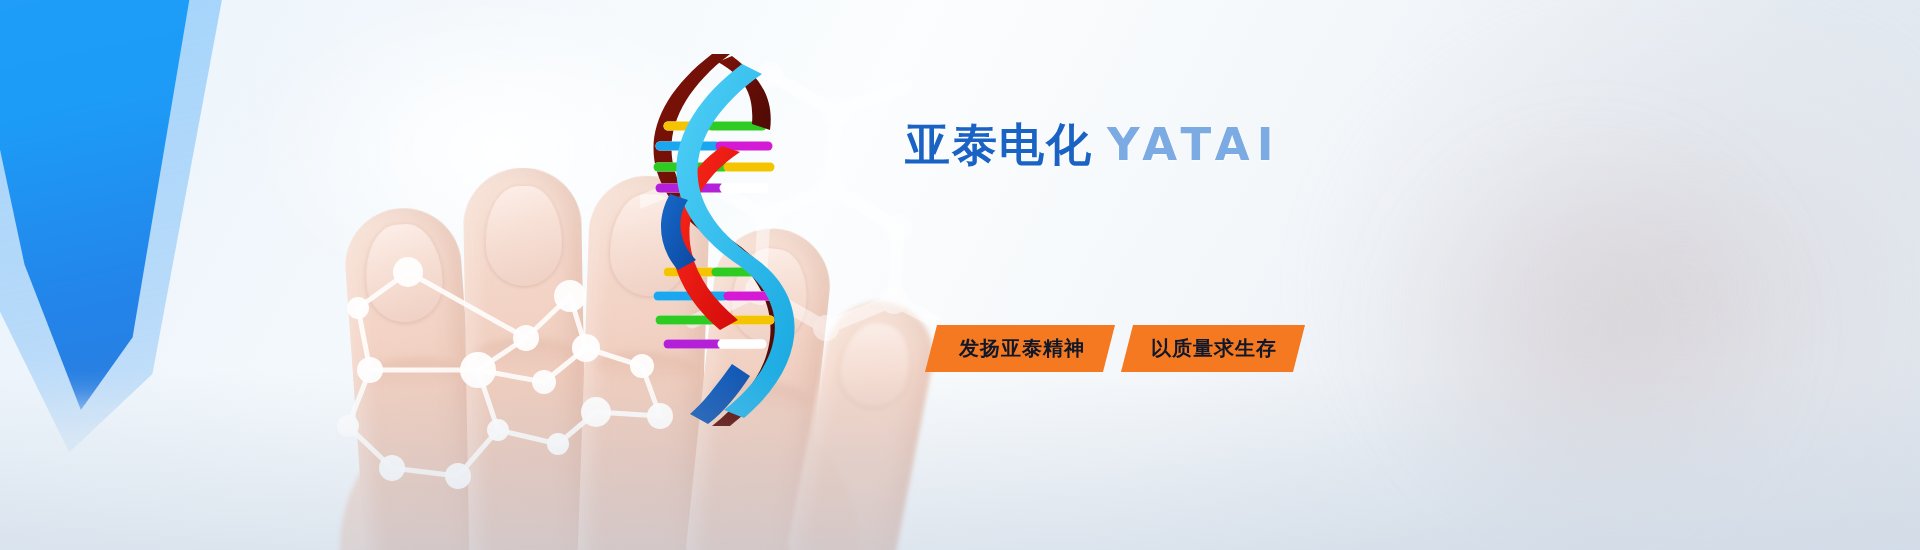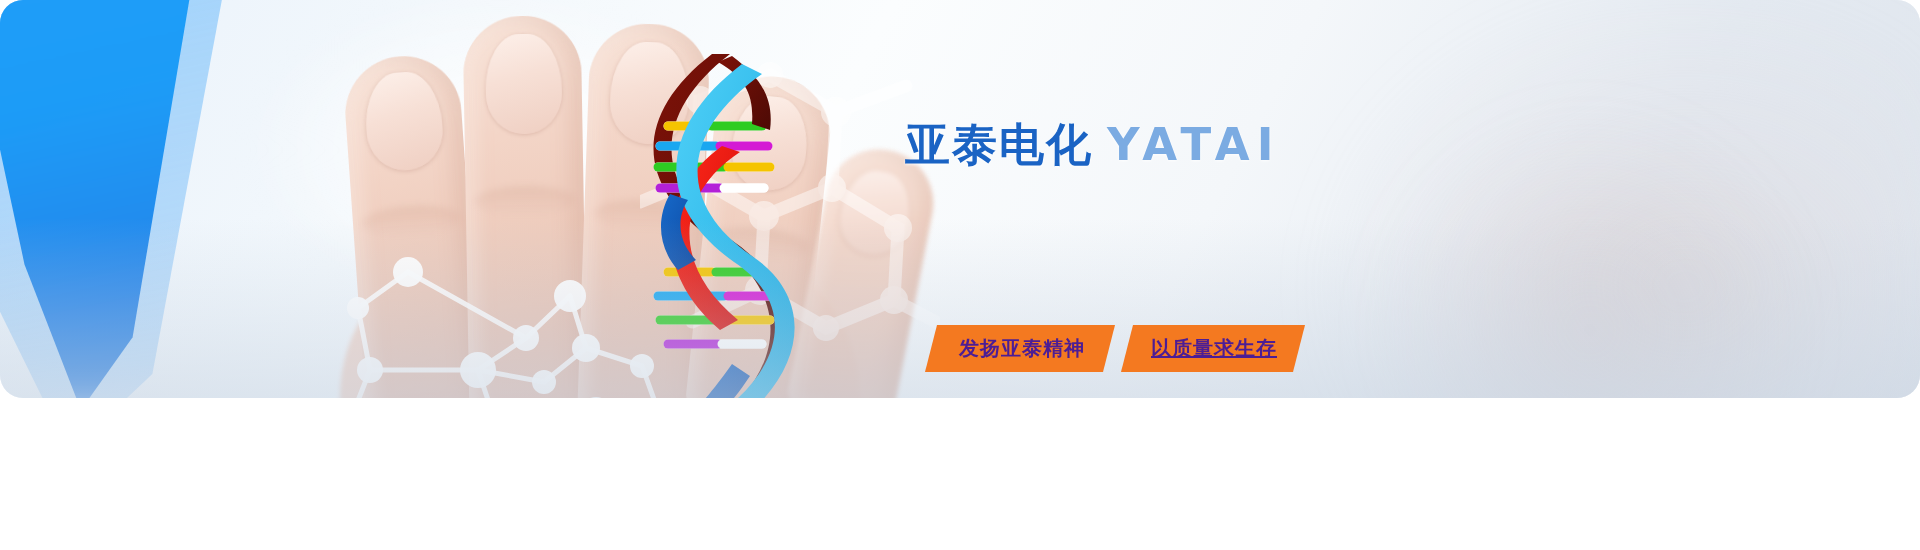--- a/index.html
+++ b/index.html
@@ -1,23 +1,22 @@
 <!DOCTYPE html>
 <html><head>
 <meta charset="utf-8">
 <style>
   html,body{margin:0;padding:0;background:#fff;}
   body{font-family:"DejaVu Sans","Liberation Sans",sans-serif;}
 
   .banner{
     position:relative;
-    width:1920px;height:398px;
+    width:1920px;height:550px;
     overflow:hidden;
     background:#eef3f8;
-    border-radius:23px;
   }
 
   
   .bg-base{
     position:absolute;inset:0;
     background:
       linear-gradient(118deg,#e9f2fb 0%,#f3f8fc 22%,#fbfdfe 42%,#f4f7fa 62%,#e4eaf1 82%,#dfe5ed 100%);
   }
   .bg-soft-right{
     position:absolute;right:0;top:0;width:620px;height:550px;
@@ -122,27 +121,27 @@
     margin-top:21px;
     font-size:19.5px;line-height:1.78;color:#3a3f46;
     width:625px;text-align:justify;
     text-shadow:0 1px 2px rgba(255,255,255,.9);
   }
 
   .tags{position:absolute;left:925px;top:325px;display:flex;height:47px;}
   .tag{
     position:relative;height:47px;
     background:#f47920;
-    color:#4c1d95;font-size:20px;font-weight:bold;letter-spacing:1px;
+    color:#0f172a;font-size:20px;font-weight:bold;letter-spacing:1px;
     display:flex;align-items:center;justify-content:center;
     padding:0 26px;
     box-shadow:0 2px 7px rgba(150,80,20,.18);
   }
   .tag.t1{clip-path:polygon(12px 0,100% 0,calc(100% - 12px) 100%,0 100%);padding-left:34px;padding-right:30px;}
-  .tag.t2{clip-path:polygon(12px 0,100% 0,calc(100% - 12px) 100%,0 100%);margin-left:6px;padding-left:30px;padding-right:28px;text-decoration:underline;}
+  .tag.t2{clip-path:polygon(12px 0,100% 0,calc(100% - 12px) 100%,0 100%);margin-left:6px;padding-left:30px;padding-right:28px;}
   .tag.t3{clip-path:polygon(12px 0,100% 0,calc(100% - 24px) 100%,0 100%);margin-left:6px;padding-left:30px;padding-right:44px;}
 </style>
 </head>
 <body>
 
 <div class="banner">
 
   <div class="bg-base"></div>
   <div class="bg-white-glow"></div>
   <div class="bg-soft-right"></div>

